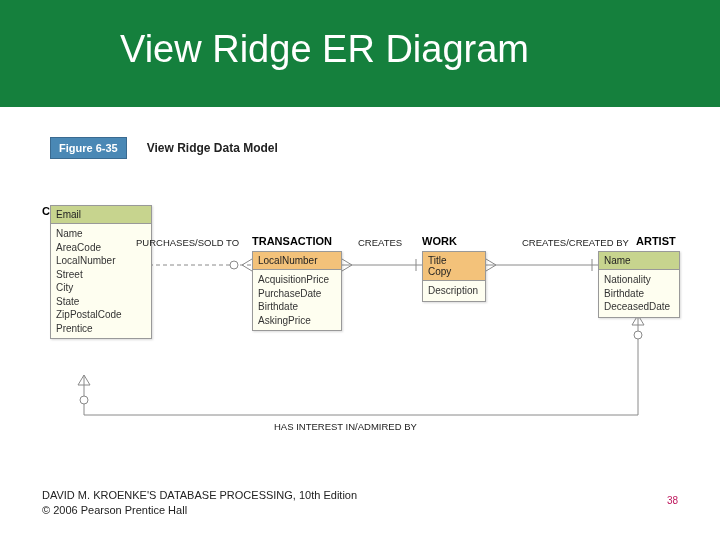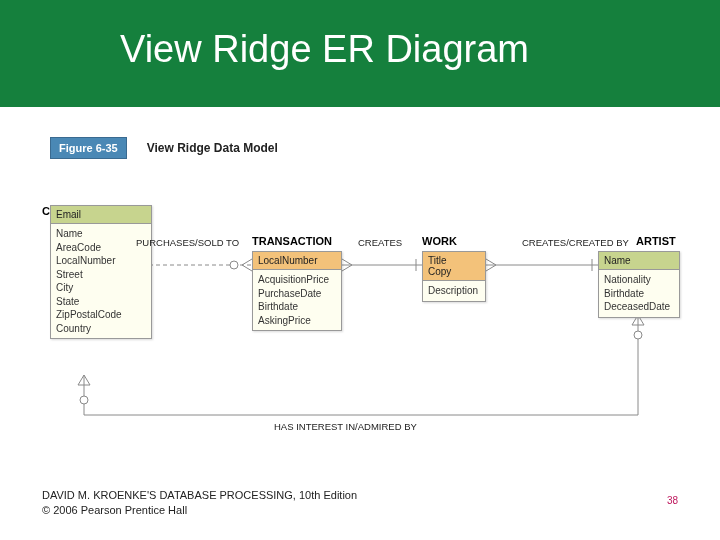--- a/index.html
+++ b/index.html
@@ -146,21 +146,21 @@
   <div class="entity" style="left:8px;top:16;width:102px">
     <div class="entity-head">Email</div>
     <div class="entity-body">
       <div>Name</div>
       <div>AreaCode</div>
       <div>LocalNumber</div>
       <div>Street</div>
       <div>City</div>
       <div>State</div>
       <div>ZipPostalCode</div>
-      <div>Country</div>
+      <div>Prentice</div>
     </div>
   </div>
 
   <div class="entity-title" style="left:210px;top:30px">TRANSACTION</div>
   <div class="entity" style="left:210px;top:46px;width:90px">
     <div class="entity-head orange">LocalNumber</div>
     <div class="entity-body">
       <div>AcquisitionPrice</div>
       <div>PurchaseDate</div>
       <div>Birthdate</div>

